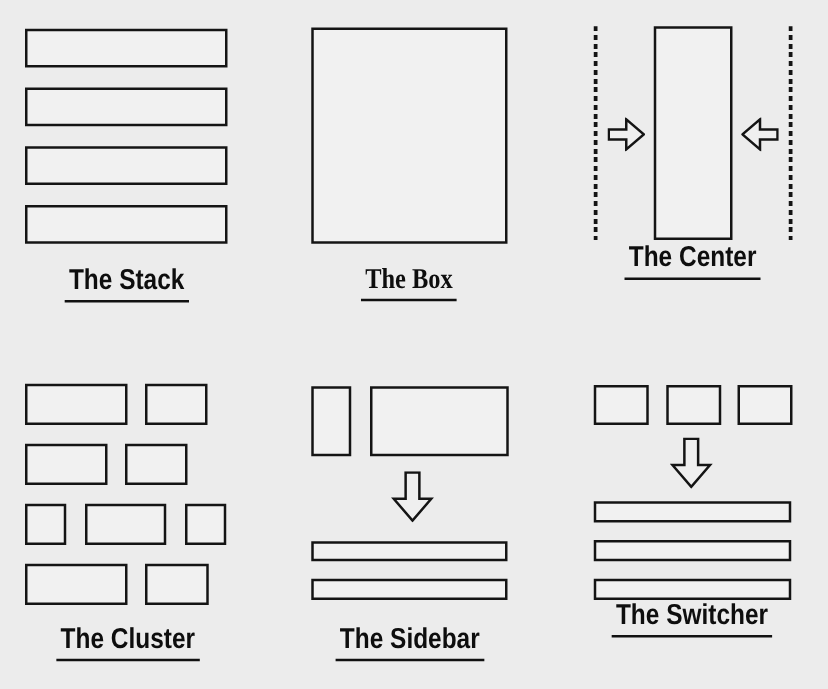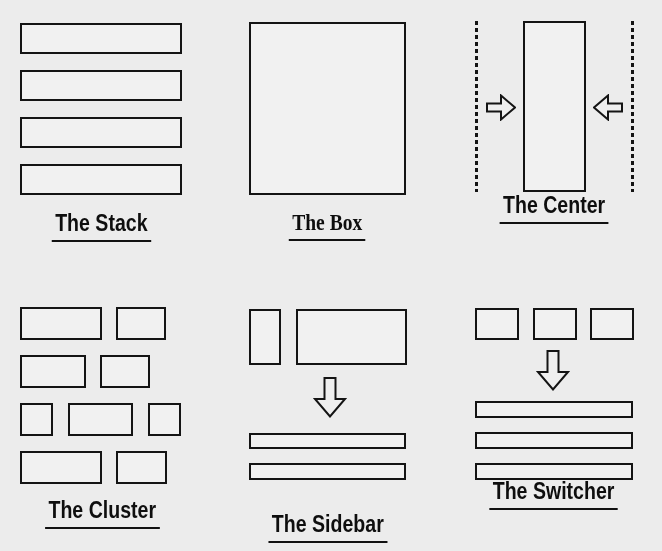--- a/index.html
+++ b/index.html
@@ -94,21 +94,21 @@
   </div>
 
   <div>
     <div class="rect" style="left:249px;top:309px;width:32px;height:56px;"></div>
     <div class="rect" style="left:296px;top:309px;width:111px;height:56px;"></div>
     <svg class="arrow" style="left:312px;top:377px;" width="36" height="41" viewBox="0 0 36 41">
       <polygon points="12.5,1 23.5,1 23.5,22 33,22 18,39.5 3,22 12.5,22" fill="#efefef" stroke="#141414" stroke-width="2" stroke-linejoin="miter"></polygon>
     </svg>
     <div class="rect" style="left:249px;top:433px;width:157px;height:16px;"></div>
     <div class="rect" style="left:249px;top:463px;width:157px;height:17px;"></div>
-    <div class="plabel" style="left:238px;top:511px;">
+    <div class="plabel" style="left:238px;top:497px;">
       <span class="inner">The Sidebar</span>
     </div>
   </div>
 
   <div>
     <div class="rect" style="left:475px;top:308px;width:44px;height:32px;"></div>
     <div class="rect" style="left:533px;top:308px;width:44px;height:32px;"></div>
     <div class="rect" style="left:590px;top:308px;width:44px;height:32px;"></div>
     <svg class="arrow" style="left:535px;top:350px;" width="36" height="41" viewBox="0 0 36 41">
       <polygon points="12.5,1 23.5,1 23.5,22 33,22 18,39.5 3,22 12.5,22" fill="#efefef" stroke="#141414" stroke-width="2" stroke-linejoin="miter"></polygon>

